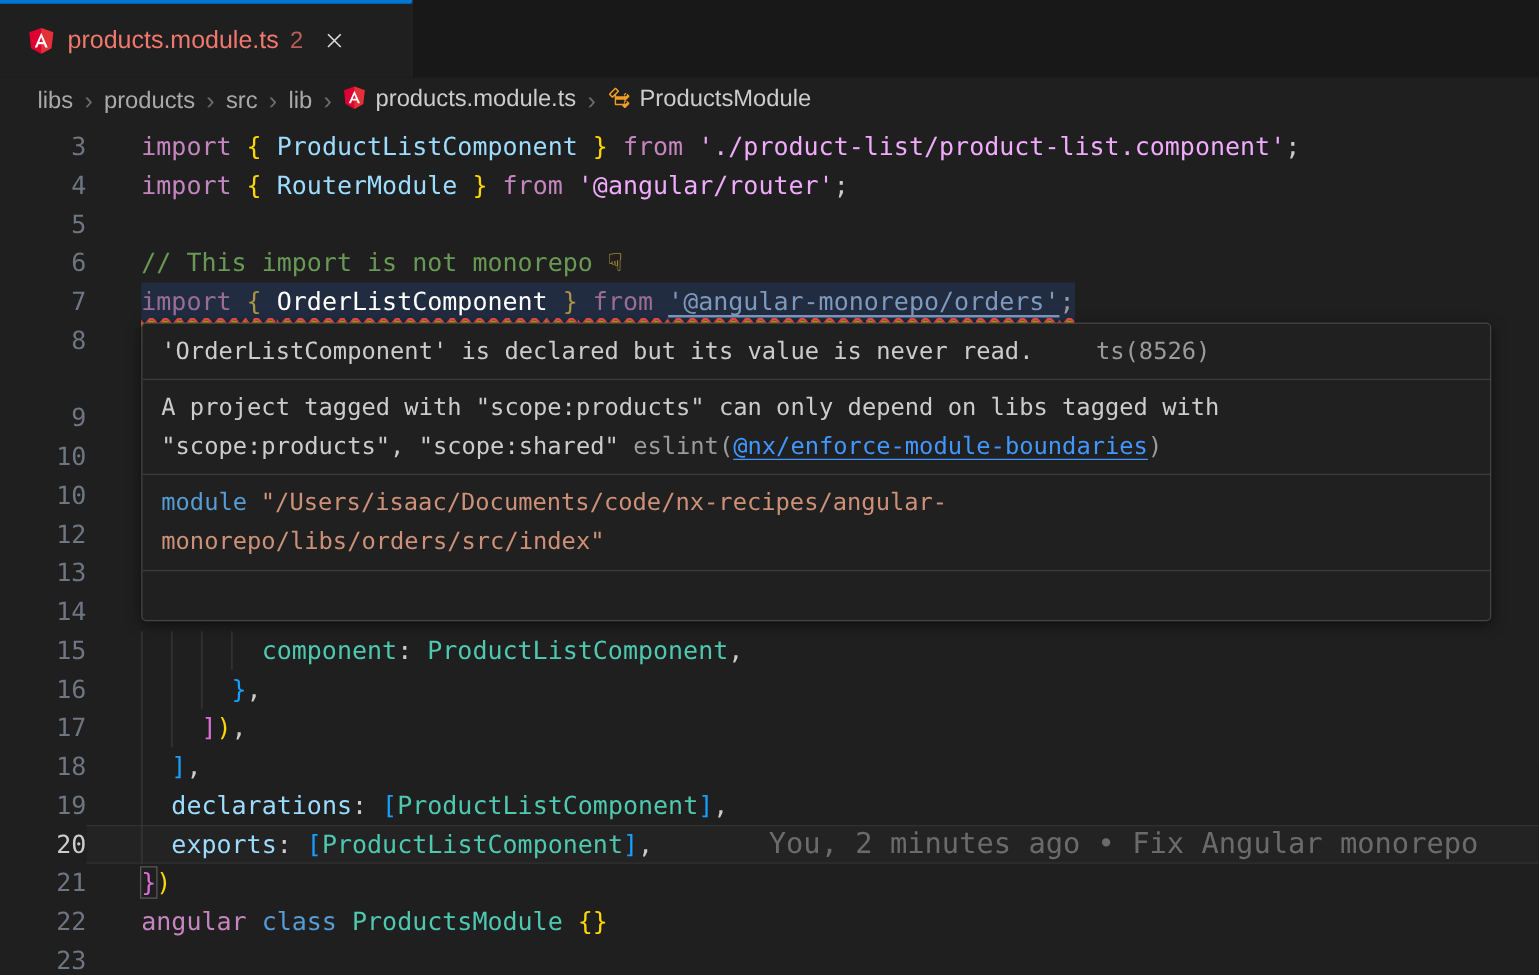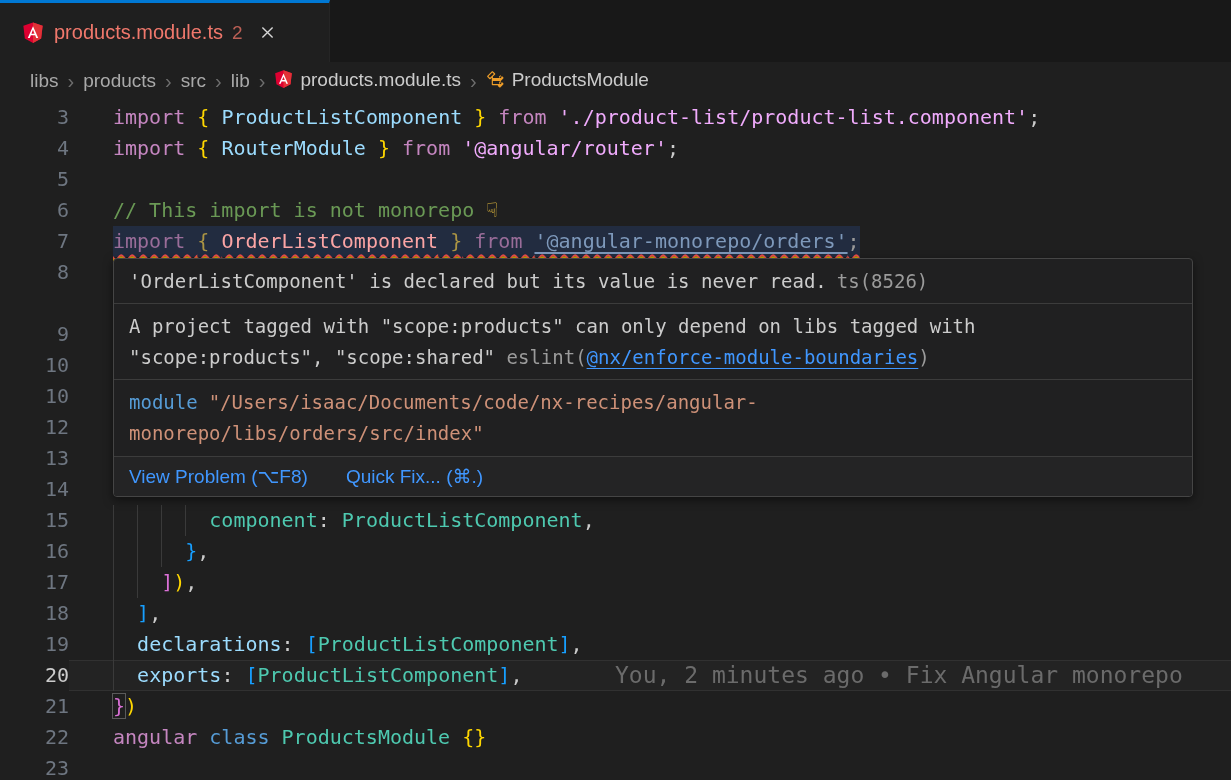--- a/index.html
+++ b/index.html
@@ -37,39 +37,39 @@
                        box-shadow:inset 0 1px 0 #313131, inset 0 -1px 0 #313131; }
   .ig { position:absolute; top:0; width:1px; height:31px; background:#3a3a3a; }
 
   .tok.kw   { color:#C586C0; } .tok.kwb { color:#569CD6; }
   .tok.prop { color:#9CDCFE; } .tok.type{ color:#4EC9B0; }
   .tok.str  { color:#f0abfc; } .tok.cmt { color:#6A9955; }
   .tok.pun  { color:#cccccc; }
   .tok.bg1  { color:#FFD700; } .tok.bp2 { color:#DA70D6; } .tok.bb3 { color:#179FFF; }
   .tok.hand { color:#e2b93d; }
   .tok.kw-d  { color:#9a6d99; } .tok.bg-d { color:#ab9443; }
-  .tok.prop-d{ color:#fca5a5; } .tok.pun-d{ color:#9a9a9a; }
+  .tok.prop-d{ color:#ffffff; } .tok.pun-d{ color:#9a9a9a; }
   .tok.str-l { color:#7e99bb; text-decoration:underline; text-underline-offset:4px; }
   .tok.match { outline:1px solid #5a5a5a; }
 
   .stmt-bg { display:inline-block; height:31px; background:#222c40; }
   .sq-r { text-decoration:underline wavy #f14c4c; text-decoration-thickness:2px;
           text-underline-offset:6px; text-decoration-skip-ink:none; }
   .sq-o { text-decoration:underline wavy #cca700; text-decoration-thickness:2px;
           text-underline-offset:8px; text-decoration-skip-ink:none; }
 
   .blame { position:absolute; left:546px; top:0; color:#6b6b6b; font-size:23px; }
 
   
   .hover-popup { position:absolute; left:113px; top:158px; width:1080px; height:239px;
                  background:#202021; border:1px solid #454545; border-radius:4px;
                  box-shadow:0 3px 10px rgba(0,0,0,.5); z-index:10;
                  font-family:"DejaVu Sans Mono", monospace; font-size:19px; color:#cccccc;
                  display:flex; flex-direction:column; overflow:hidden; }
-  .hs { border-bottom:1px solid #3c3c3c; padding:0 15px; }
+  .hs { border-bottom:1px solid #3c3c3c; padding:0 15px;gap:40px; }
   .hs1 { height:45px; display:flex; align-items:center; }
   .hs2 { height:76px; padding-top:7px; line-height:31px; }
   .hs3 { height:77px; padding-top:7px; line-height:31px; }
   .hs4 { flex:1; border-bottom:none; background:#242425; display:flex; align-items:center;
          gap:38px; font-family:"Liberation Sans", sans-serif; }
   .dim { color:#9b9b9b; }
   .hv-link { color:#4097ff; text-decoration:underline; text-underline-offset:4px; cursor:pointer; }
   .hv-action { color:#4097ff; cursor:pointer; }
   .mkw { color:#569CD6; } .mstr { color:#CE9178; }
 </style>
@@ -147,18 +147,14 @@
       <span class="dim" style="margin-left:10px">ts(8526)</span>
     </div>
     <div class="hs hs2">
       <div>A project tagged with "scope:products" can only depend on libs tagged with</div>
       <div><span>"scope:products", "scope:shared" </span><span class="dim">eslint(</span><span class="hv-link">@nx/enforce-module-boundaries</span><span class="dim">)</span></div>
     </div>
     <div class="hs hs3">
       <div><span class="mkw">module</span><span class="mstr" style="margin-left:11px">"/Users/isaac/Documents/code/nx-recipes/angular-</span></div>
       <div><span class="mstr">monorepo/libs/orders/src/index"</span></div>
     </div>
-    <div class="hs hs4">
-      <span class="hv-action">View Problem (⌥F8)</span>
-      <span class="hv-action">Quick Fix... (⌘.)</span>
-    </div>
   </div>
 </div>
 
 </body></html>

